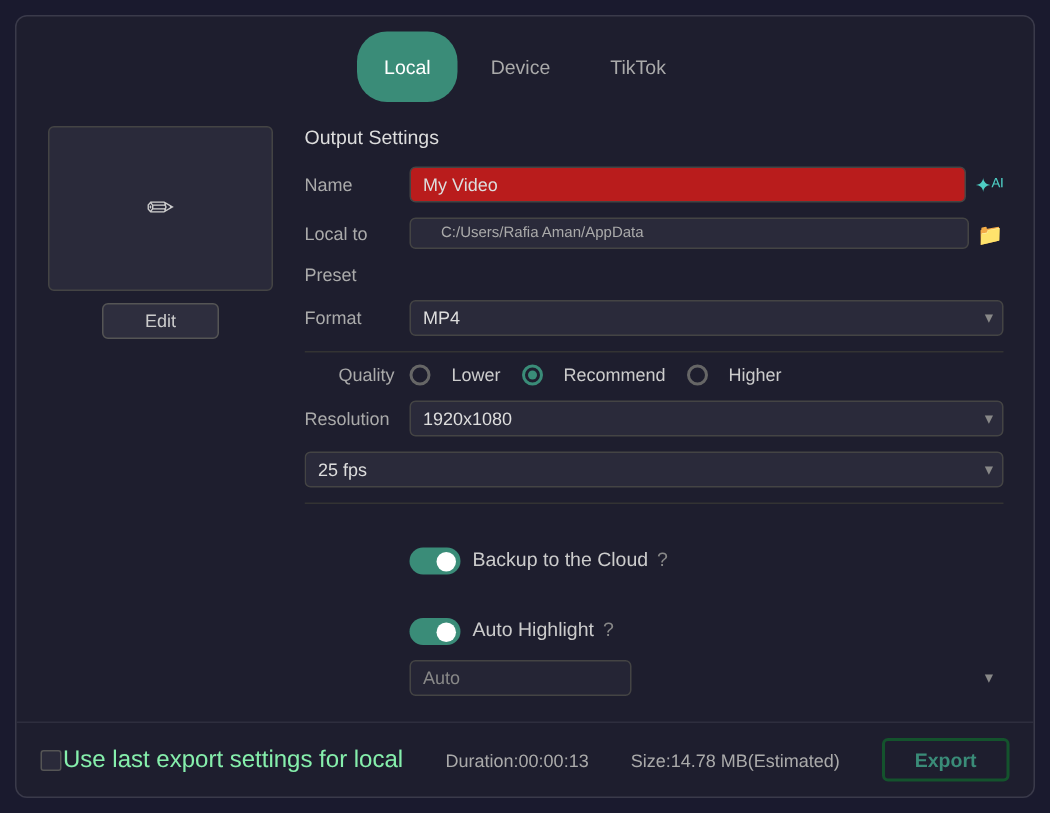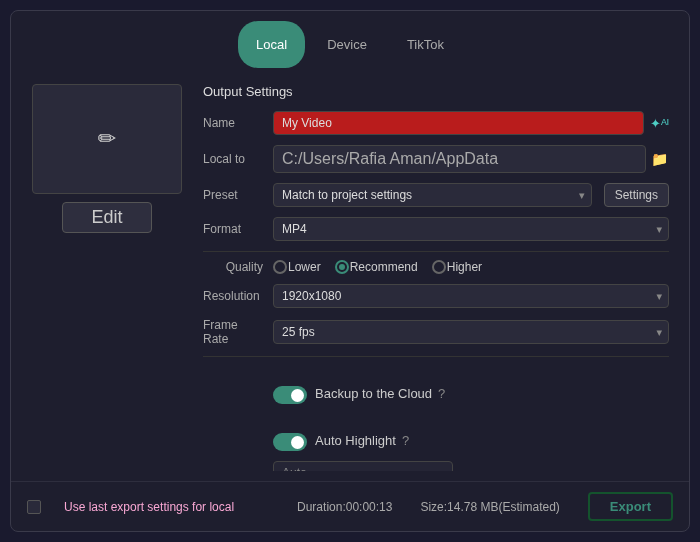--- a/index.html
+++ b/index.html
@@ -92,21 +92,21 @@
       color: #ccc;
       font-size: 22px;
     }
     .edit-btn {
       background: #2e2e3e;
       border: 1px solid #555;
       color: #ccc;
       border-radius: 4px;
       padding: 4px 28px;
       cursor: pointer;
-      font-size: 18px;
+      font-size: 12px;
     }
     .right-panel {
       flex: 1;
       overflow-y: auto;
       padding-right: 4px;
     }
     .right-panel::-webkit-scrollbar { width: 6px; }
     .right-panel::-webkit-scrollbar-track { background: #1e1e2e; }
     .right-panel::-webkit-scrollbar-thumb { background: #444; border-radius: 3px; }
     .section-title {
@@ -146,22 +146,22 @@
     .ai-icon {
       color: #4ecdc4;
       font-size: 13px;
       cursor: pointer;
     }
     .path-input {
       background: #2a2a3a;
       border: 1px solid #444;
       border-radius: 4px;
       color: #aaa;
-      padding: 4px 8px;
-      font-size: 16px;
+      padding: 4px 20px;
+      font-size: 10px;
       flex: 1;
       outline: none;
     }
     .folder-icon {
       color: #aaa;
       cursor: pointer;
       font-size: 14px;
     }
     .select-wrapper {
       position: relative;
@@ -218,21 +218,21 @@
       padding-right: 10px;
     }
     .radio-group {
       display: flex;
       align-items: center;
       gap: 14px;
     }
     .radio-option {
       display: flex;
       align-items: center;
-      gap: 1px;
+      gap: 14px;
       cursor: pointer;
     }
     .radio-circle {
       width: 14px;
       height: 14px;
       border-radius: 50%;
       border: 2px solid #666;
       display: flex;
       align-items: center;
       justify-content: center;
@@ -285,43 +285,43 @@
       color: #888;
       margin-left: 6px;
       font-size: 13px;
       cursor: pointer;
     }
     .auto-select-wrapper {
       padding-left: 70px;
       margin-top: 2px;
     }
     .auto-select-wrapper .select-wrapper select {
-      width: 180px;
+      width: 148px;
       color: #888;
       background: #252535;
     }
     .dialog-footer {
       border-top: 1px solid #2e2e3e;
       padding: 10px 16px;
       display: flex;
       align-items: center;
       justify-content: space-between;
     }
     .footer-left {
       display: flex;
       align-items: center;
       gap: 8px;
     }
     .checkbox-label {
       display: flex;
       align-items: center;
-      gap: 23px;
-      cursor: pointer;
-      font-size: 12px;
-      color: #f9a8d4;
+      gap: 1px;
+      cursor: pointer;
+      font-size: 16px;
+      color: #86efac;
     }
     .checkbox-box {
       width: 14px;
       height: 14px;
       border: 1px solid #555;
       border-radius: 2px;
       background: #2a2a3a;
     }
     .footer-info {
       display: flex;
@@ -376,28 +376,20 @@
       <div class="form-row">
         <span class="form-label">Local to</span>
         <div class="form-field">
           <input type="text" class="path-input" value="C:/Users/Rafia Aman/AppData" style="">
           <span class="folder-icon">📁</span>
         </div>
       </div>
 
       <div class="form-row">
         <span class="form-label">Preset</span>
-        <div class="form-field">
-          <div class="select-wrapper">
-            <select>
-              <option>Match to project settings</option>
-            </select>
-          </div>
-          <button class="settings-btn">Settings</button>
-        </div>
       </div>
 
       <div class="form-row">
         <span class="form-label">Format</span>
         <div class="form-field">
           <div class="select-wrapper">
             <select>
               <option>MP4</option>
             </select>
           </div>
@@ -429,21 +421,20 @@
         <div class="form-field">
           <div class="select-wrapper">
             <select>
               <option>1920x1080</option>
             </select>
           </div>
         </div>
       </div>
 
       <div class="form-row">
-        <span class="form-label">Frame Rate</span>
         <div class="form-field">
           <div class="select-wrapper">
             <select>
               <option>25 fps</option>
             </select>
           </div>
         </div>
       </div>
 
       <div class="divider"></div>

